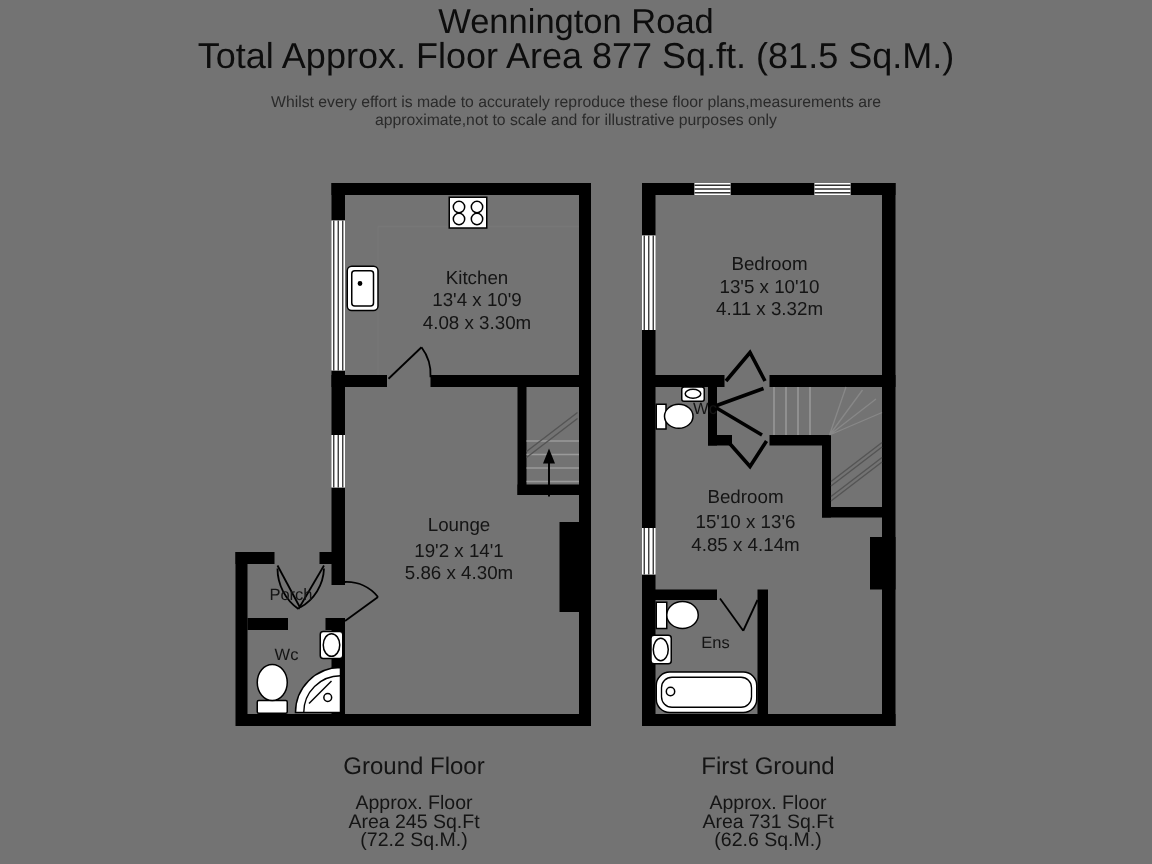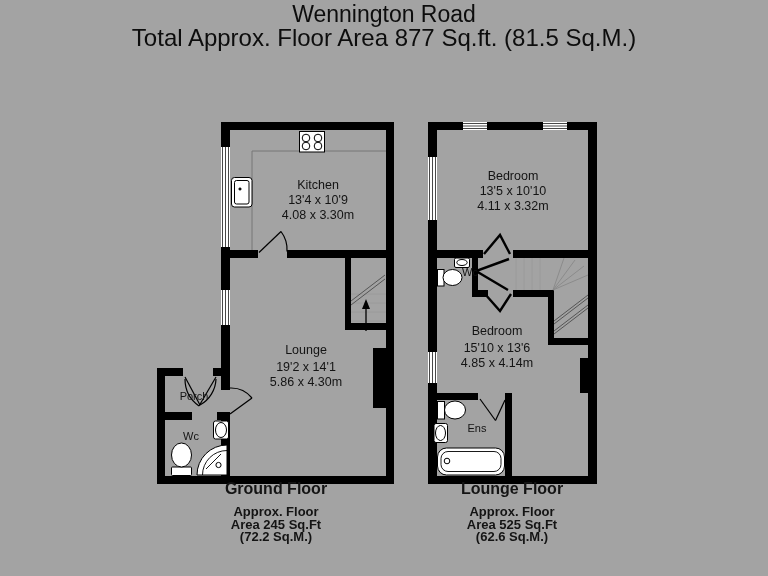--- a/index.html
+++ b/index.html
@@ -1,38 +1,42 @@
 <!DOCTYPE html>
 <html><head>
 <meta charset="utf-8">
 <style>
   html,body{margin:0;padding:0;background:#ffffff;}
-  #canvas{position:relative;width:768px;height:576px;background:#a3a3a3;overflow:hidden;
+  #canvas{position:relative;width:768px;height:576px;background:#737373;overflow:hidden;
           font-family:"Liberation Sans", sans-serif;color:#111;}
   .hdr{position:absolute;top:1px;left:0;width:768px;text-align:center;}
   .hdr .title{font-size:23px;line-height:26px;color:#0d0d0d;}
   .hdr .subtitle{font-size:24px;line-height:21px;color:#0d0d0d;}
   .hdr .disc{margin-top:14px;font-size:10.5px;line-height:12px;color:#2a2a2a;}
-  .footer{position:absolute;top:480px;transform:translateX(-50%);text-align:center;white-space:nowrap;font-weight:bold;}
+  .footer{position:absolute;top:503px;transform:translateX(-50%);text-align:center;white-space:nowrap;}
   .footer .ftitle{font-size:16px;line-height:18px;margin-bottom:8px;color:#141414;}
   .footer .fline{font-size:13px;line-height:12.5px;color:#141414;}
   #gf-footer{left:276px;}
   #ff-footer{left:512px;}
   svg text{fill:#141414;}
   .room-label{font-size:12.5px;text-anchor:middle;}
   .small-label{font-size:11px;text-anchor:middle;}
 </style>
 </head>
 <body>
 
 <div id="canvas">
 
   <div class="hdr">
     <div class="title">Wennington Road</div>
     <div class="subtitle">Total Approx. Floor Area 877 Sq.ft. (81.5 Sq.M.)</div>
+    <div class="disc">
+      <div>Whilst every effort is made to accurately reproduce these floor plans,measurements are</div>
+      <div>approximate,not to scale and for illustrative purposes only</div>
+    </div>
   </div>
 
   <svg width="768" height="576" viewBox="0 0 768 576" style="position:absolute;left:0;top:0;">
 
     <g>
 
       <g fill="#000000">
         <rect x="221" y="122" width="173" height="8"></rect>
         <rect x="386" y="122" width="8" height="362"></rect>
         <rect x="157" y="476" width="237" height="8"></rect>
@@ -218,19 +222,19 @@
     </g>
   </svg>
 
   <div class="footer" id="gf-footer">
     <div class="ftitle">Ground Floor</div>
     <div class="fline">Approx. Floor</div>
     <div class="fline">Area 245 Sq.Ft</div>
     <div class="fline">(72.2 Sq.M.)</div>
   </div>
   <div class="footer" id="ff-footer">
-    <div class="ftitle">Lounge Floor</div>
+    <div class="ftitle">First Ground</div>
     <div class="fline">Approx. Floor</div>
-    <div class="fline">Area 525 Sq.Ft</div>
+    <div class="fline">Area 731 Sq.Ft</div>
     <div class="fline">(62.6 Sq.M.)</div>
   </div>
 
 </div>
 
 </body></html>

